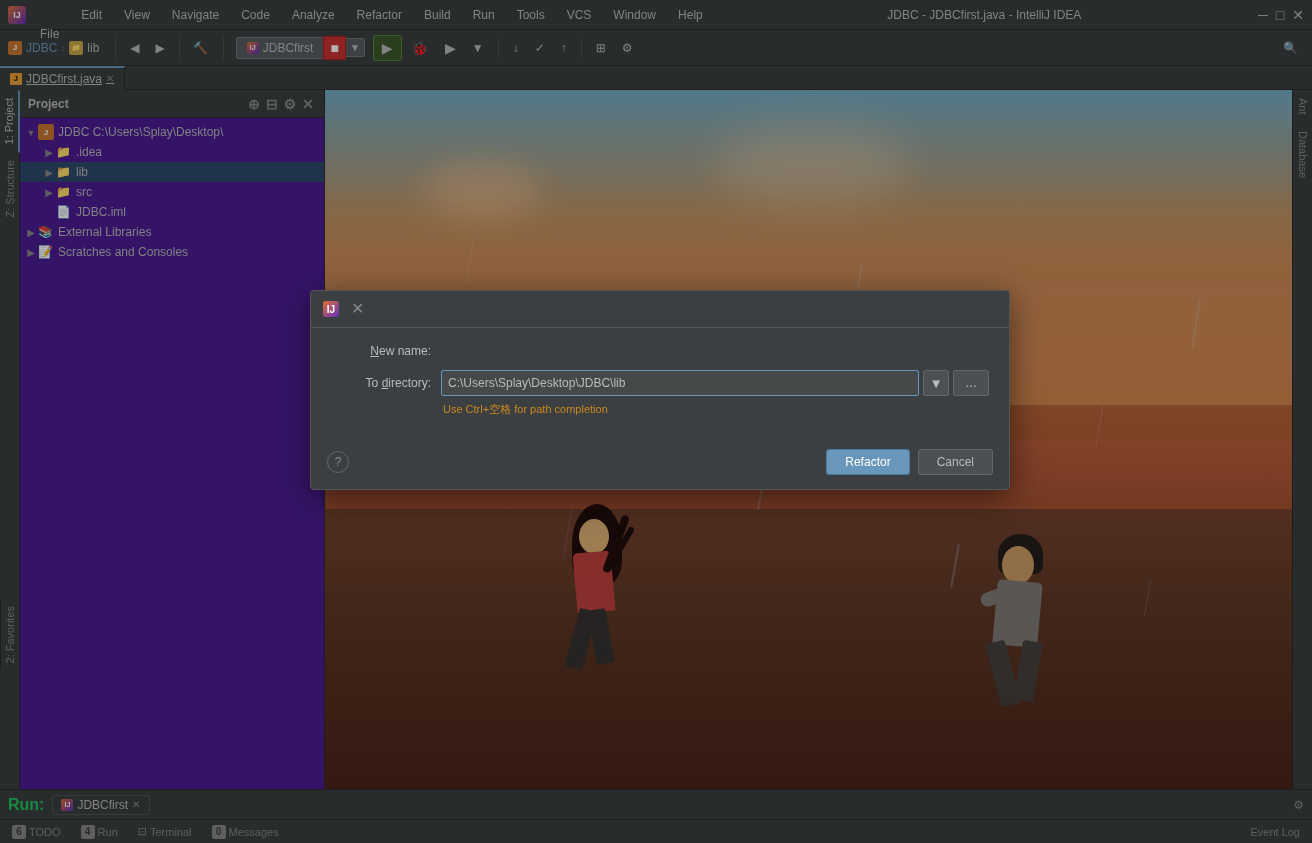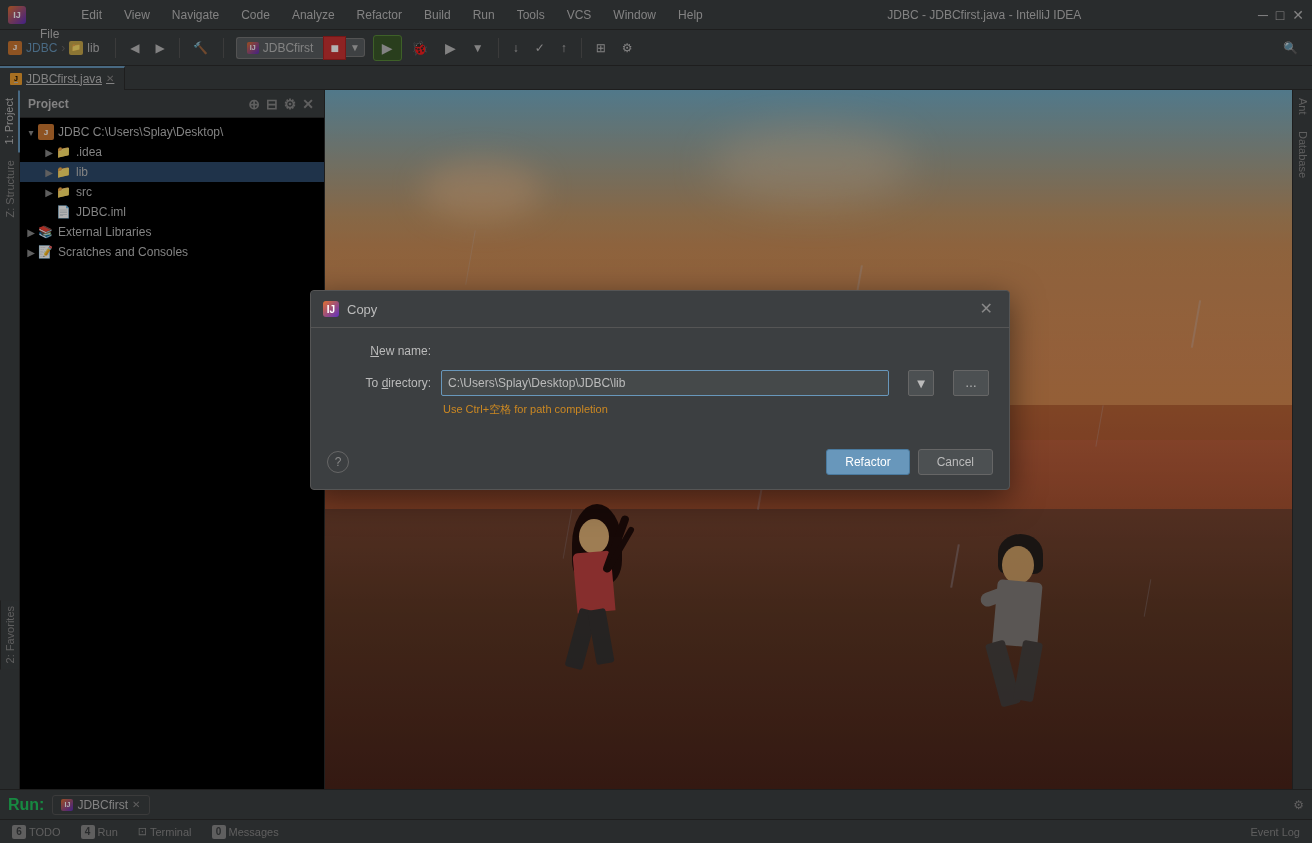--- a/index.html
+++ b/index.html
@@ -65,21 +65,21 @@
     .tab.active {
       background: #3c3f41;
       border-top: 2px solid #6897bb;
     }
     .tab-close { font-size: 10px; color: #888; cursor: pointer; }
 
     
     #sidebar {
       width: 305px;
       min-width: 305px;
-      background: #000000;
+      background: #4c1d95;
       border-right: 1px solid #2b2b2b;
       display: flex;
       flex-direction: column;
       overflow: hidden;
     }
     #sidebar-header {
       height: 28px;
       background: #3c3f41;
       display: flex;
       align-items: center;
@@ -312,21 +312,21 @@
       flex: 1;
       height: 26px;
       background: #45494a;
       border: 1px solid #6897bb;
       color: #bbbbbb;
       font-size: 12px;
       padding: 0 6px;
       border-radius: 2px;
       outline: none;
     }
-    .dir-input-row { display: flex; gap: 19px; align-items: center; }
+    .dir-input-row { display: flex; gap: 4px; align-items: center; }
     .dir-input { flex: 1; }
     .dir-dropdown-btn {
       width: 26px; height: 26px;
       background: #4c5052;
       border: 1px solid #666;
       color: #bbbbbb;
       cursor: pointer;
       display: flex; align-items: center; justify-content: center;
       border-radius: 2px;
     }
@@ -632,21 +632,20 @@
   <div class="bottom-tool-btn">
     <span>Event Log</span>
   </div>
 </div>
 
 <div id="modal-overlay">
   <div id="copy-dialog">
 
     <div id="dialog-title-bar">
       <div id="dialog-title-icon">IJ</div>
-      <span id="dialog-title-text">Copy</span>
       <span id="dialog-close-btn">✕</span>
     </div>
 
     <div id="dialog-body">
 
 
       <div class="form-row">
         <div class="form-label">
           <span style="text-decoration:underline;">N</span><span>ew name:</span>
         </div>

